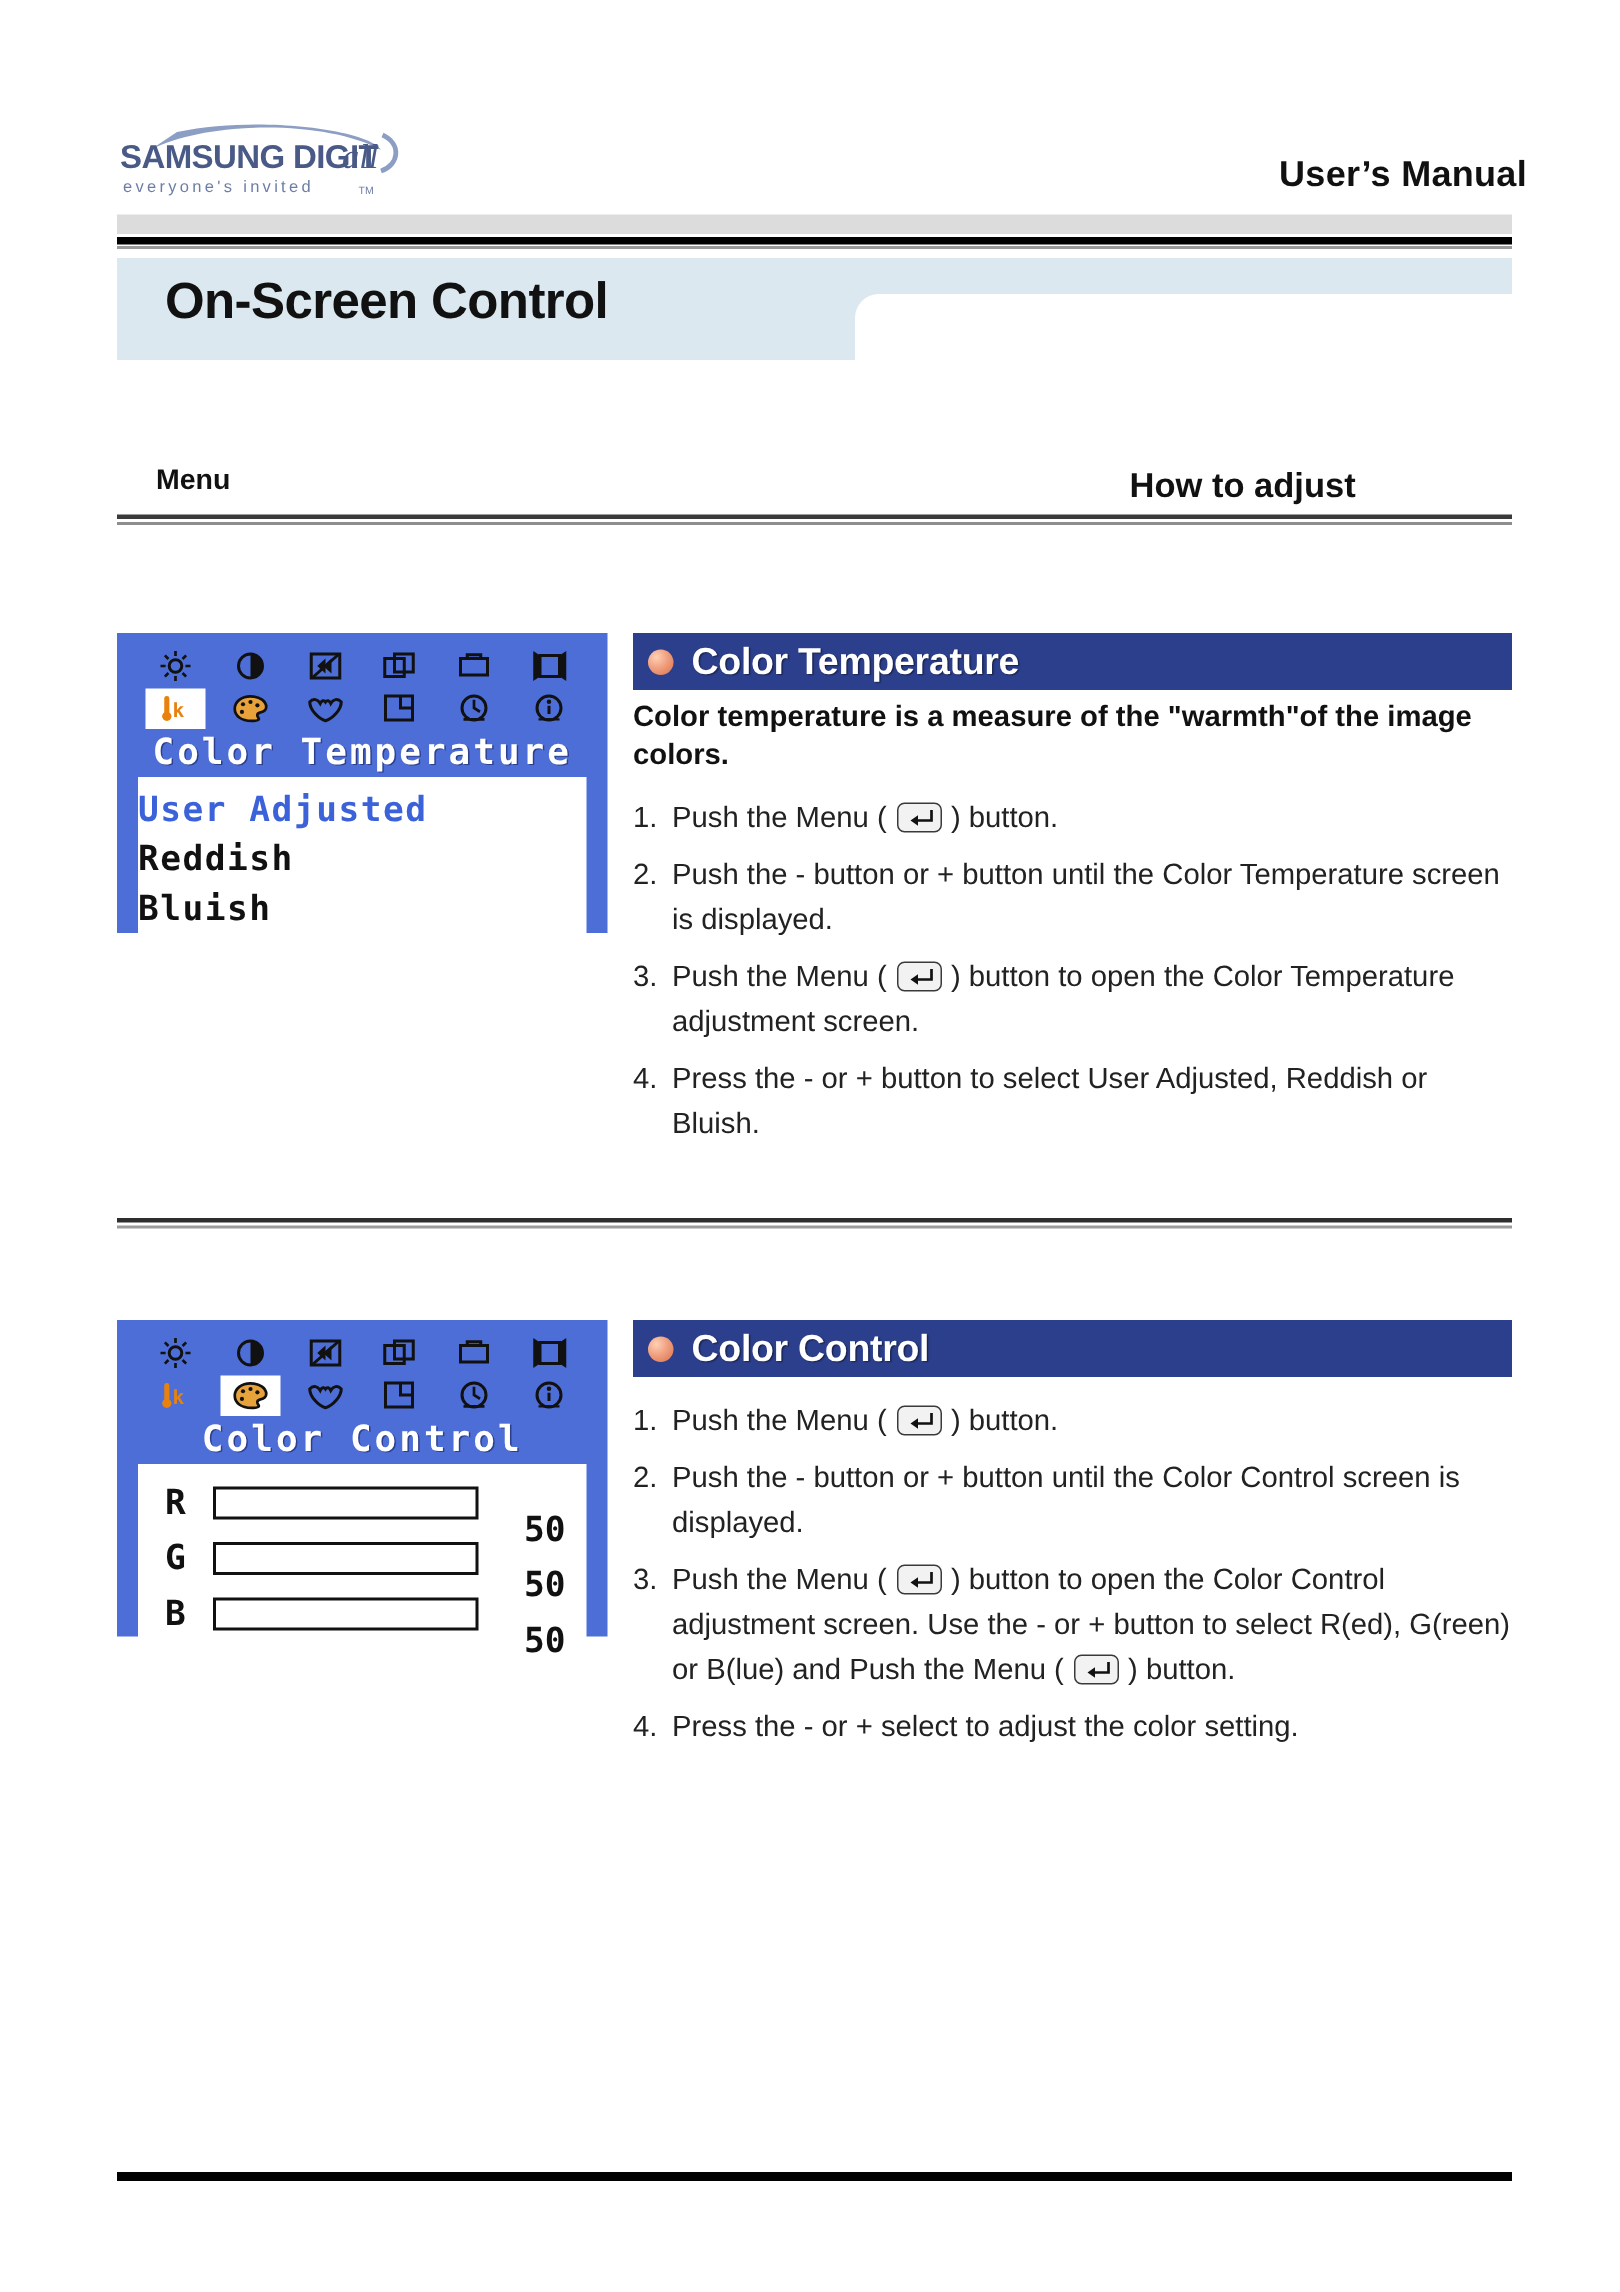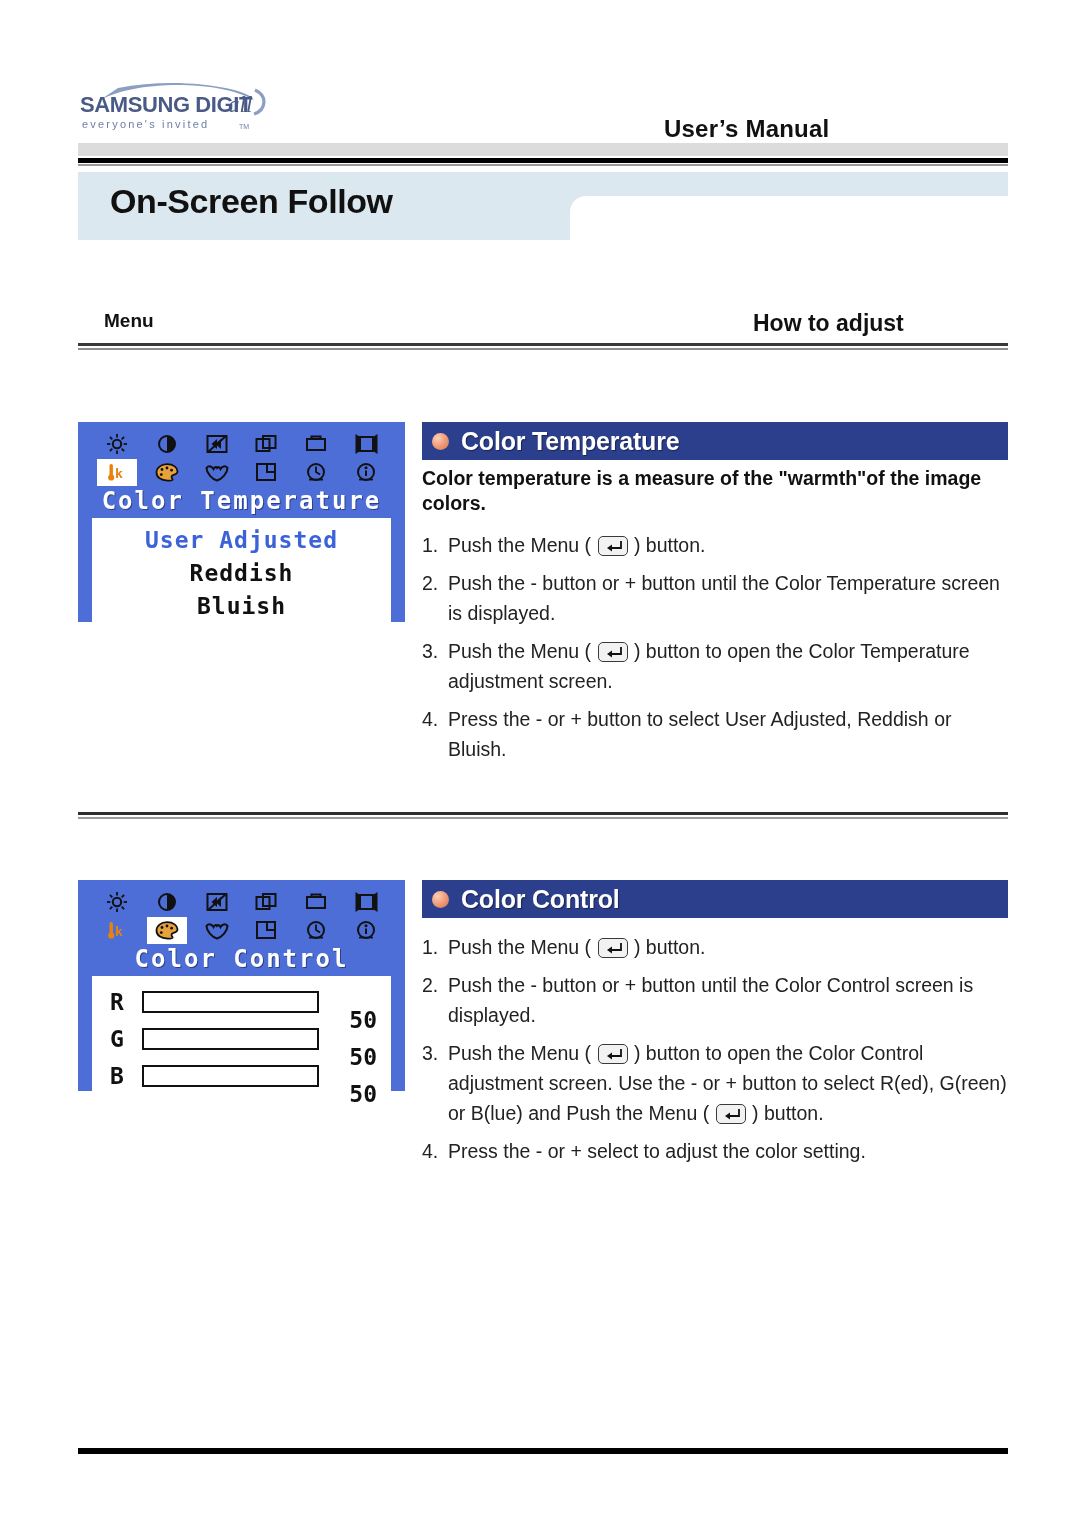--- a/index.html
+++ b/index.html
@@ -9,25 +9,24 @@
     font-family: "Liberation Sans", sans-serif;
     overflow: hidden;
   }
   .page { position: relative; width: 1080px; height: 1528px; background:#fff; }
 
   
   .logo-wrap { position:absolute; left:78px; top:78px; width:200px; height:56px; }
   .logo-svg { display:block; }
 
   .users-manual {
-    position:absolute; left:664px; top:103px; width:330px;
-    text-align:left;
+    position:absolute; left:688px; top:103px; width:330px;
+    text-align:right;
     font-size:24px; font-weight:bold; color:#111;
     letter-spacing:0.2px;
-    margin-top:12px;
   }
 
   .grayband {
     position:absolute; left:78px; top:143px; width:930px; height:13px;
     background:#dcdcdc;
   }
   .rule-top {
     position:absolute; left:78px; top:158px; width:930px; height:5px;
     background:#000;
   }
@@ -104,21 +103,20 @@
 
   .osd-body {
     background:#ffffff;
     margin:3px 4px 0 4px;
     height:112px;
     padding-top:6px;
   }
   .osd-2 .osd-body { height:120px; padding-top:7px; }
 
   .osd-opt {
-    text-align:center;
     font-family:"DejaVu Sans Mono", monospace;
     font-size:23px; font-weight:bold;
     line-height:33px;
     letter-spacing:1px;
     color:#111;
   }
   .osd-opt.selected { color:#3b62d8; }
 
   
   .rgb-row {
@@ -211,21 +209,21 @@
   </div>
 
   <div class="users-manual">User’s Manual</div>
 
   <div class="grayband"></div>
   <div class="rule-top"></div>
   <div class="rule-top-thin"></div>
 
   <div class="titleband"></div>
   <div class="titleband-notch"></div>
-  <div class="page-title">On-Screen Follow</div>
+  <div class="page-title">On-Screen Control</div>
 
   <div class="col-menu">Menu</div>
   <div class="col-how">How to adjust</div>
   <div class="rule-dbl-a"></div>
   <div class="rule-dbl-b"></div>
 
   <div class="osd osd-1">
     <div class="icon-grid" id="grid1">
         <div class="icon-cell">
           <svg width="26" height="22" viewBox="0 0 26 22" xmlns="http://www.w3.org/2000/svg">

